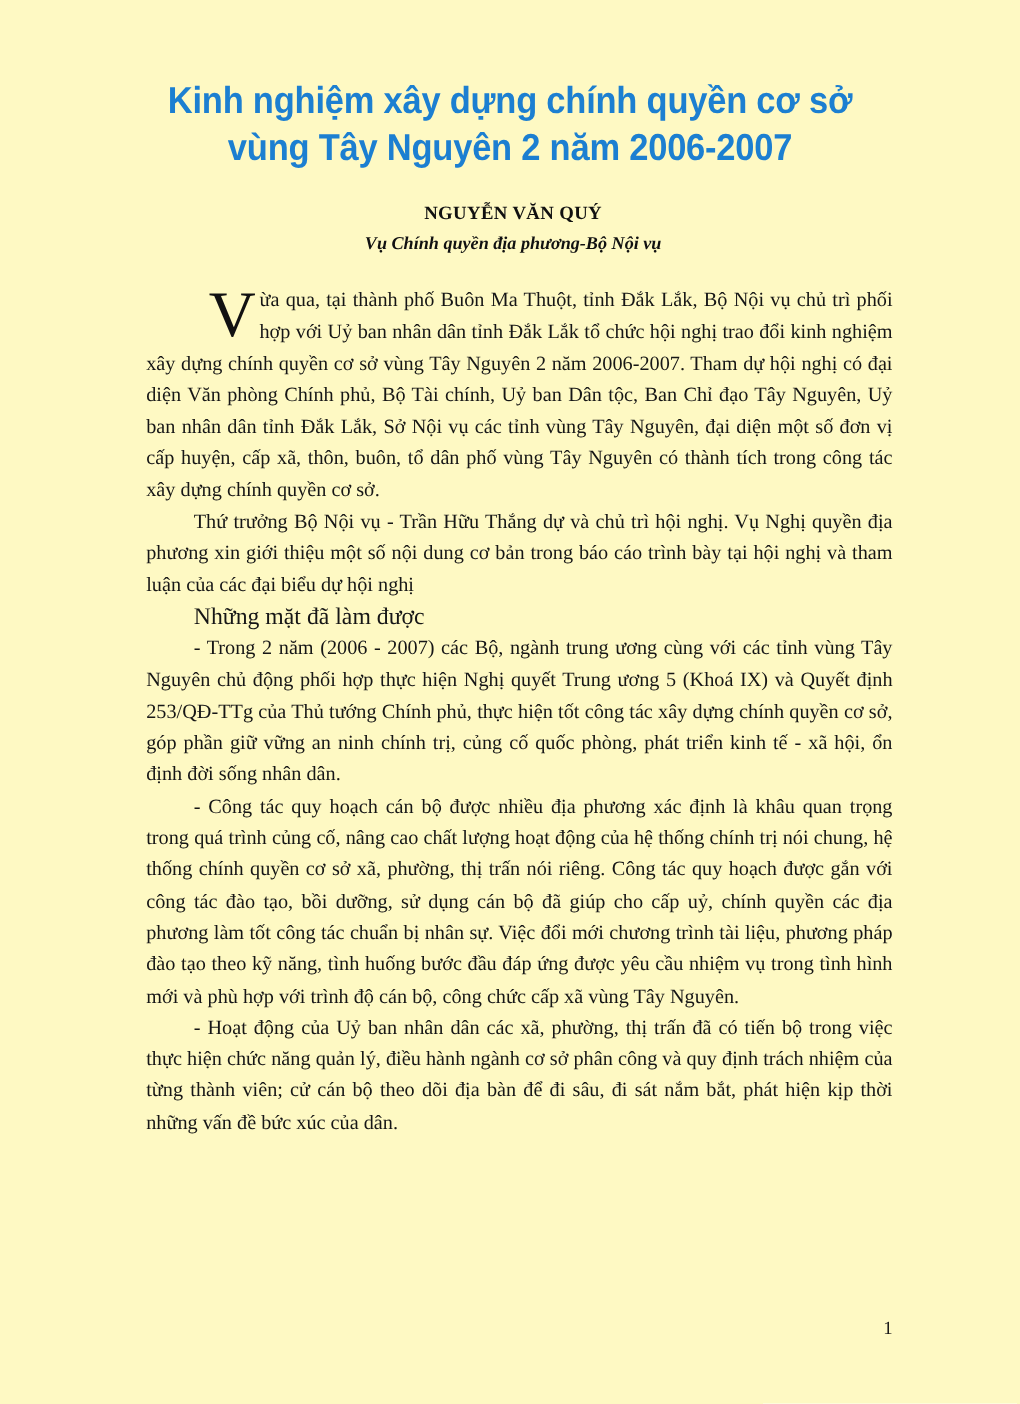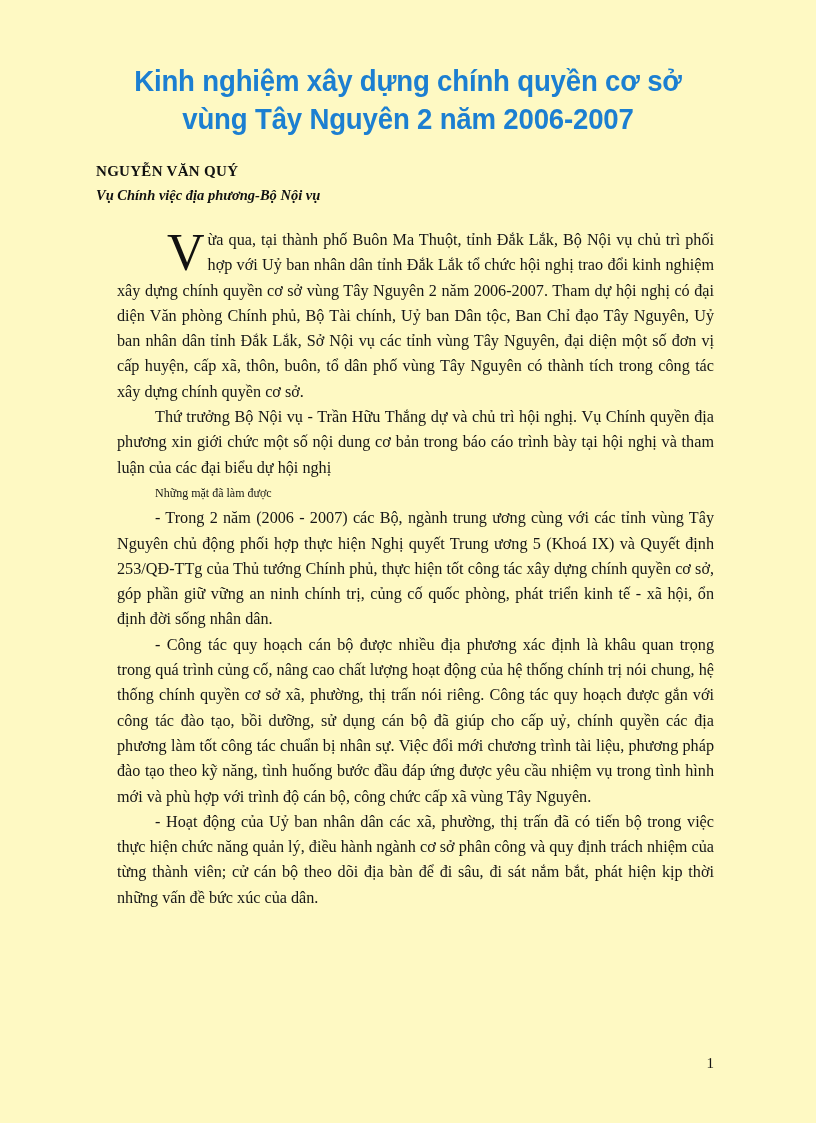--- a/index.html
+++ b/index.html
@@ -32,24 +32,24 @@
     letter-spacing: -0.2px;
     color: #1c7fd1;
     white-space: nowrap;
     transform: scaleX(0.92);
     transform-origin: center;
   }
 
   
   .author-block {
     position: absolute;
-    left: 96px;
+    left: 108px;
     top: 160px;
     width: 605px;
-    text-align: left;
+    text-align: center;
   }
   .author-name {
     font-family: "Liberation Serif", "DejaVu Serif", serif;
     font-weight: bold;
     font-size: 15px;
     line-height: 22px;
     color: #111111;
     letter-spacing: 0.3px;
   }
   .author-affil {
@@ -91,21 +91,21 @@
     font-family: "Liberation Serif", "DejaVu Serif", serif;
     font-size: 52px;
     line-height: 44px;
     font-weight: normal;
     color: #111111;
     margin: 3px 3px 0 50px;
     padding: 0;
   }
   .heading-para {
     font-family: "Liberation Serif", "DejaVu Serif", serif;
-    font-size: 12px;
+    font-size: 19px;
     line-height: 25.3px;
     color: #161616;
     margin: 0;
     text-indent: 38px;
     text-align: left;
   }
 
   
   .page-number {
     position: absolute;
@@ -123,28 +123,28 @@
 
 <div class="page">
 
   <div class="title-block">
     <div class="title-line">Kinh nghiệm xây dựng chính quyền cơ sở</div>
     <div class="title-line">vùng Tây Nguyên 2 năm 2006-2007</div>
   </div>
 
   <div class="author-block">
     <div class="author-name">NGUYỄN VĂN QUÝ</div>
-    <div class="author-affil">Vụ Chính việc địa phương-Bộ Nội vụ</div>
+    <div class="author-affil">Vụ Chính quyền địa phương-Bộ Nội vụ</div>
   </div>
 
   <div class="body-block">
 
     <p class="para dropcap-para"><span class="dropcap">V</span><span>ừa qua, tại thành phố Buôn Ma Thuột, tỉnh Đắk Lắk, Bộ Nội vụ chủ trì phối hợp với Uỷ ban nhân dân tỉnh Đắk Lắk tổ chức hội nghị trao đổi kinh nghiệm xây dựng chính quyền cơ sở vùng Tây Nguyên 2 năm 2006-2007. Tham dự hội nghị có đại diện Văn phòng Chính phủ, Bộ Tài chính, Uỷ ban Dân tộc, Ban Chỉ đạo Tây Nguyên, Uỷ ban nhân dân tỉnh Đắk Lắk, Sở Nội vụ các tỉnh vùng Tây Nguyên, đại diện một số đơn vị cấp huyện, cấp xã, thôn, buôn, tổ dân phố vùng Tây Nguyên có thành tích trong công tác xây dựng chính quyền cơ sở.</span></p>
 
-    <p class="para">Thứ trưởng Bộ Nội vụ - Trần Hữu Thắng dự và chủ trì hội nghị. Vụ Chính quyền địa phương xin giới chức một số nội dung cơ bản trong báo cáo trình bày tại hội nghị và tham luận của các đại biểu dự hội nghị</p>
+    <p class="para">Thứ trưởng Bộ Nội vụ - Trần Hữu Thắng dự và chủ trì hội nghị. Vụ Nghị quyền địa phương xin giới thiệu một số nội dung cơ bản trong báo cáo trình bày tại hội nghị và tham luận của các đại biểu dự hội nghị</p>
 
     <p class="heading-para">Những mặt đã làm được</p>
 
     <p class="para">- Trong 2 năm (2006 - 2007) các Bộ, ngành trung ương cùng với các tỉnh vùng Tây Nguyên chủ động phối hợp thực hiện Nghị quyết Trung ương 5 (Khoá IX) và Quyết định 253/QĐ-TTg của Thủ tướng Chính phủ, thực hiện tốt công tác xây dựng chính quyền cơ sở, góp phần giữ vững an ninh chính trị, củng cố quốc phòng, phát triển kinh tế - xã hội, ổn định đời sống nhân dân.</p>
 
     <p class="para">- Công tác quy hoạch cán bộ được nhiều địa phương xác định là khâu quan trọng trong quá trình củng cố, nâng cao chất lượng hoạt động của hệ thống chính trị nói chung, hệ thống chính quyền cơ sở xã, phường, thị trấn nói riêng. Công tác quy hoạch được gắn với công tác đào tạo, bồi dưỡng, sử dụng cán bộ đã giúp cho cấp uỷ, chính quyền các địa phương làm tốt công tác chuẩn bị nhân sự. Việc đổi mới chương trình tài liệu, phương pháp đào tạo theo kỹ năng, tình huống bước đầu đáp ứng được yêu cầu nhiệm vụ trong tình hình mới và phù hợp với trình độ cán bộ, công chức cấp xã vùng Tây Nguyên.</p>
 
 
     <p class="para">- Hoạt động của Uỷ ban nhân dân các xã, phường, thị trấn đã có tiến bộ trong việc thực hiện chức năng quản lý, điều hành ngành cơ sở phân công và quy định trách nhiệm của từng thành viên; cử cán bộ theo dõi địa bàn để đi sâu, đi sát nắm bắt, phát hiện kịp thời những vấn đề bức xúc của dân.</p>
 

